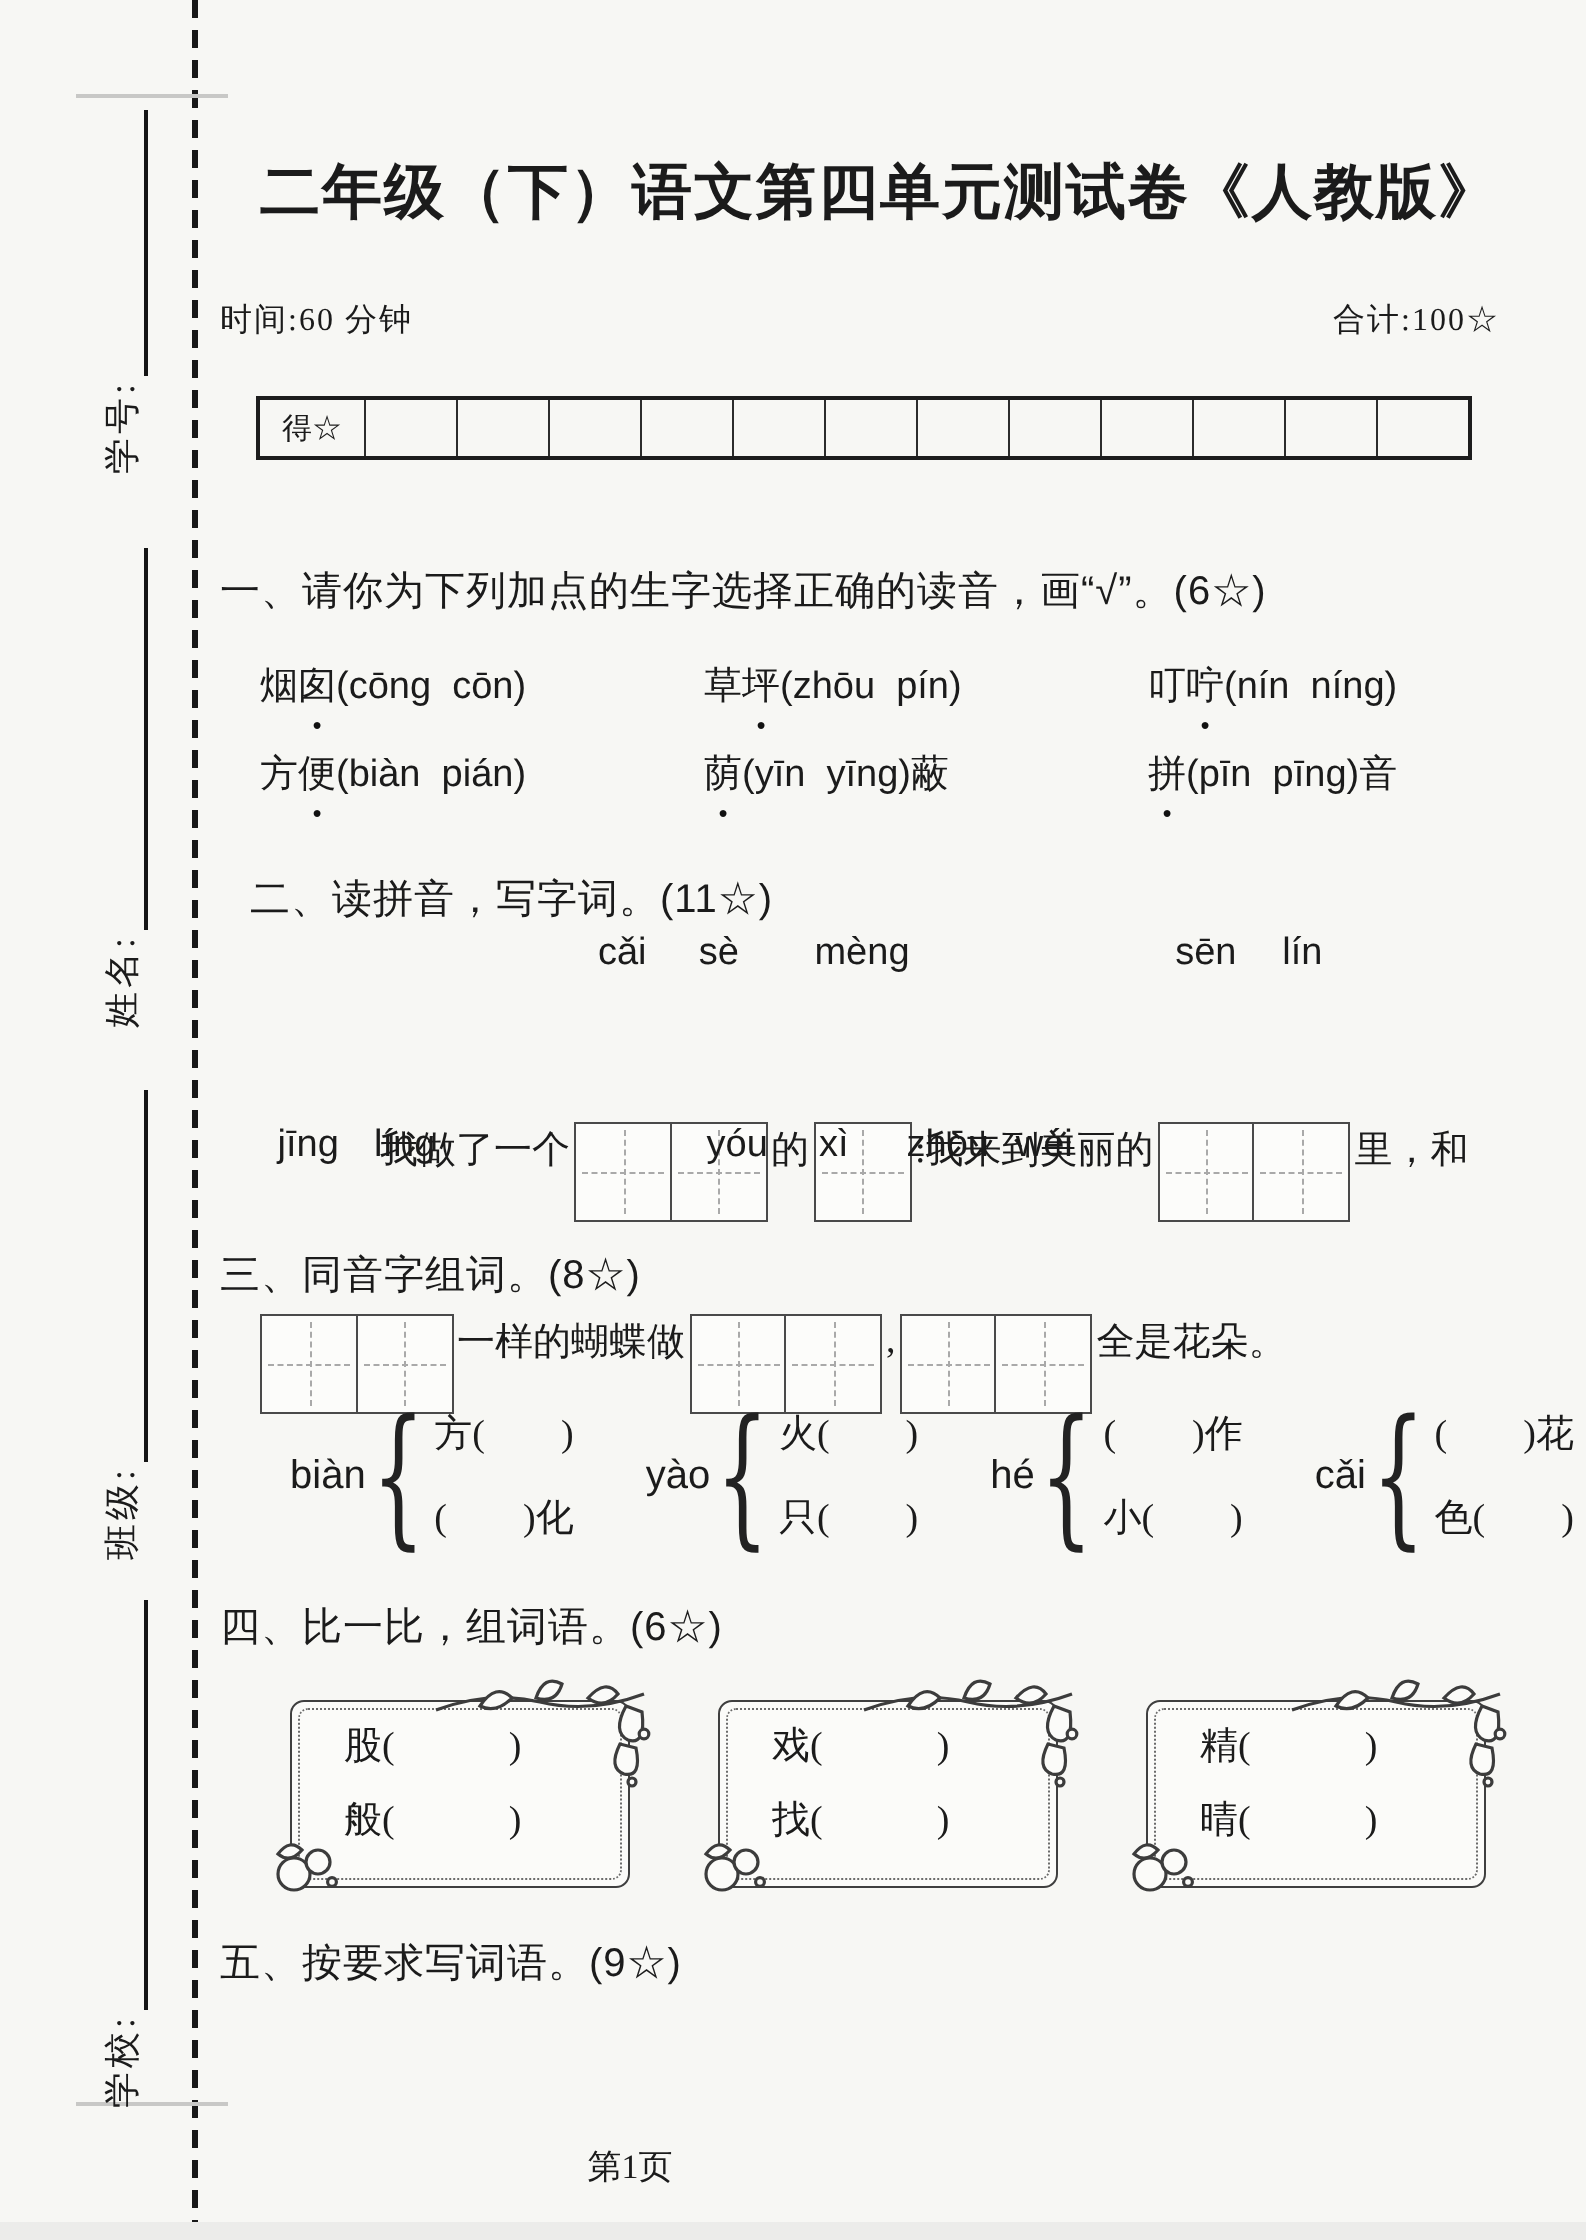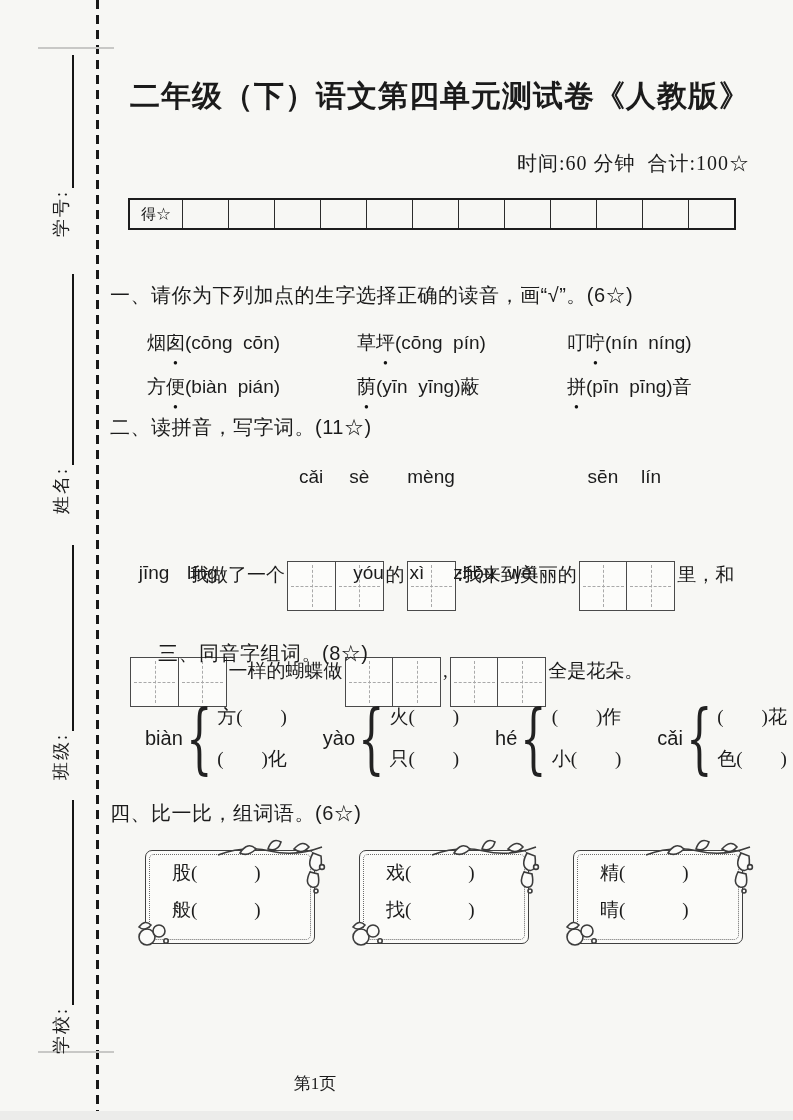--- a/index.html
+++ b/index.html
@@ -26,42 +26,42 @@
   }
   .side-label{font-size:18px;letter-spacing:2px;white-space:nowrap;}
   .side-blank{flex:1;height:24px;border-bottom:2px solid #151515;margin-left:2px;}
   
   .content{position:absolute;left:110px;top:0;width:680px;height:1120px;}
   .page-title{
     position:absolute;top:76px;left:0;width:660px;text-align:center;
     font-family:"Liberation Sans",sans-serif;font-weight:700;font-size:30px;letter-spacing:1px;
   }
   .subtitle{
-    position:absolute;top:150px;left:0;width:640px;display:flex;justify-content:flex-end;gap:12px;
-    font-size:20px;letter-spacing:1px;
+    position:absolute;top:150px;left:0;width:640px;display:flex;justify-content:space-between;gap:12px;
+    font-size:16px;letter-spacing:1px;
   }
   
   .score-table{
     position:absolute;top:198px;left:18px;border-collapse:collapse;table-layout:fixed;
     font-size:15px;
   }
   .score-table td{
     border:1.5px solid #2c2c2c;text-align:center;padding:0;
     width:45px;height:30px;background:transparent;
   }
   .score-table tr td:first-child{width:52px;}
   .score-table{border:2.5px solid #1d1d1d;}
   .score-table .score-row td{height:28px;}
   
   .sec-heading{
     position:absolute;left:0;font-family:"Liberation Sans",sans-serif;
     font-weight:400;font-size:20px;white-space:pre;letter-spacing:.5px;
   }
   
-  .q1-row{position:absolute;left:37px;display:flex;font-size:19px;}
+  .q1-row{position:absolute;left:20px;display:flex;font-size:19px;gap:12px;}
   .q1-item{width:210px;white-space:nowrap;}
   .q1-item:last-child{width:auto;}
   .zh{font-size:19px;}
   .py{font-family:"Liberation Sans",sans-serif;font-size:19px;}
   .pre{white-space:pre;}
   .udot{position:relative;display:inline-block;}
   .udot::after{
     content:"●";position:absolute;left:50%;bottom:-11px;
     transform:translateX(-50%);font-size:8px;color:#111;
   }
@@ -170,40 +170,40 @@
     </tbody>
       </table>
 
     <div class="sec-heading" style="top:282px;">一、请你为下列加点的生字选择正确的读音，画“√”。(6☆)</div>
 
     <div class="q1-row" style="top:330px;">
       <div class="q1-item">
         <span class="zh">烟</span><span class="zh udot">囱</span><span class="py pre">(cōng  cōn)</span><span class="zh"></span>
       </div>
       <div class="q1-item">
-        <span class="zh">草</span><span class="zh udot">坪</span><span class="py pre">(cōng  pín)</span><span class="zh"></span>
+        <span class="zh">草</span><span class="zh udot">坪</span><span class="py pre">(zhōu  pín)</span><span class="zh"></span>
       </div>
       <div class="q1-item">
         <span class="zh">叮</span><span class="zh udot">咛</span><span class="py pre">(nín  níng)</span><span class="zh"></span>
       </div>
     </div>
 
     <div class="q1-row" style="top:374px;">
       <div class="q1-item">
         <span class="zh">方</span><span class="zh udot">便</span><span class="py pre">(biàn  pián)</span><span class="zh"></span>
       </div>
       <div class="q1-item">
         <span class="zh"></span><span class="zh udot">荫</span><span class="py pre">(yīn  yīng)</span><span class="zh">蔽</span>
       </div>
       <div class="q1-item">
         <span class="zh"></span><span class="zh udot">拼</span><span class="py pre">(pīn  pīng)</span><span class="zh">音</span>
       </div>
     </div>
 
-    <div class="sec-heading" style="top:414px;">二、读拼音，写字词。(11☆)</div>
+    <div class="sec-heading" style="top:436px;margin-left:15px;">二、读拼音，写字词。(11☆)</div>
 
     <div class="q2-line" style="top:492px;left:80px;">
       <span class="zh pre">我做了一个</span>
       <div class="tzg">
         <div class="py-row">
           <span>cǎi</span><span>sè</span>
         </div>
         <div class="cells"><div class="cell"></div><div class="cell"></div></div>
       </div>
       <span class="zh pre">的</span>
@@ -240,21 +240,21 @@
       <span class="zh pre">,</span>
       <div class="tzg">
         <div class="py-row">
           <span>zhōu</span><span>wéi</span>
         </div>
         <div class="cells"><div class="cell"></div><div class="cell"></div></div>
       </div>
       <span class="zh pre">全是花朵。</span>
     </div>
 
-    <div class="sec-heading" style="top:640px;margin-left:48px;">三、同音字组词。(8☆)</div>
+    <div class="sec-heading" style="top:624px;">三、同音字组词。(8☆)</div>
 
     <div class="q3-row" style="top:700px;">
       <div class="q3-group">
         <span class="py q3py">biàn</span>
         <span class="brace">{</span>
         <div class="q3col">
           <span class="zh pre">方(　　)</span>
           <span class="zh pre">(　　)化</span>
         </div>
       </div>
@@ -362,19 +362,20 @@
             <circle cx="33" cy="28" r="2.2"></circle>
           </g>
         </svg>
         <div class="q4-lines">
           <span class="pre">精(　　　)</span>
           <span class="pre">晴(　　　)</span>
         </div>
       </div>
     </div>
 
+    <div class="sec-heading" style="top:968px;">五、按要求写词语。(9☆)</div>
 
 
   </div>
 
   <div class="footer">第1页</div>
 
 </div>
 
 </body></html>

